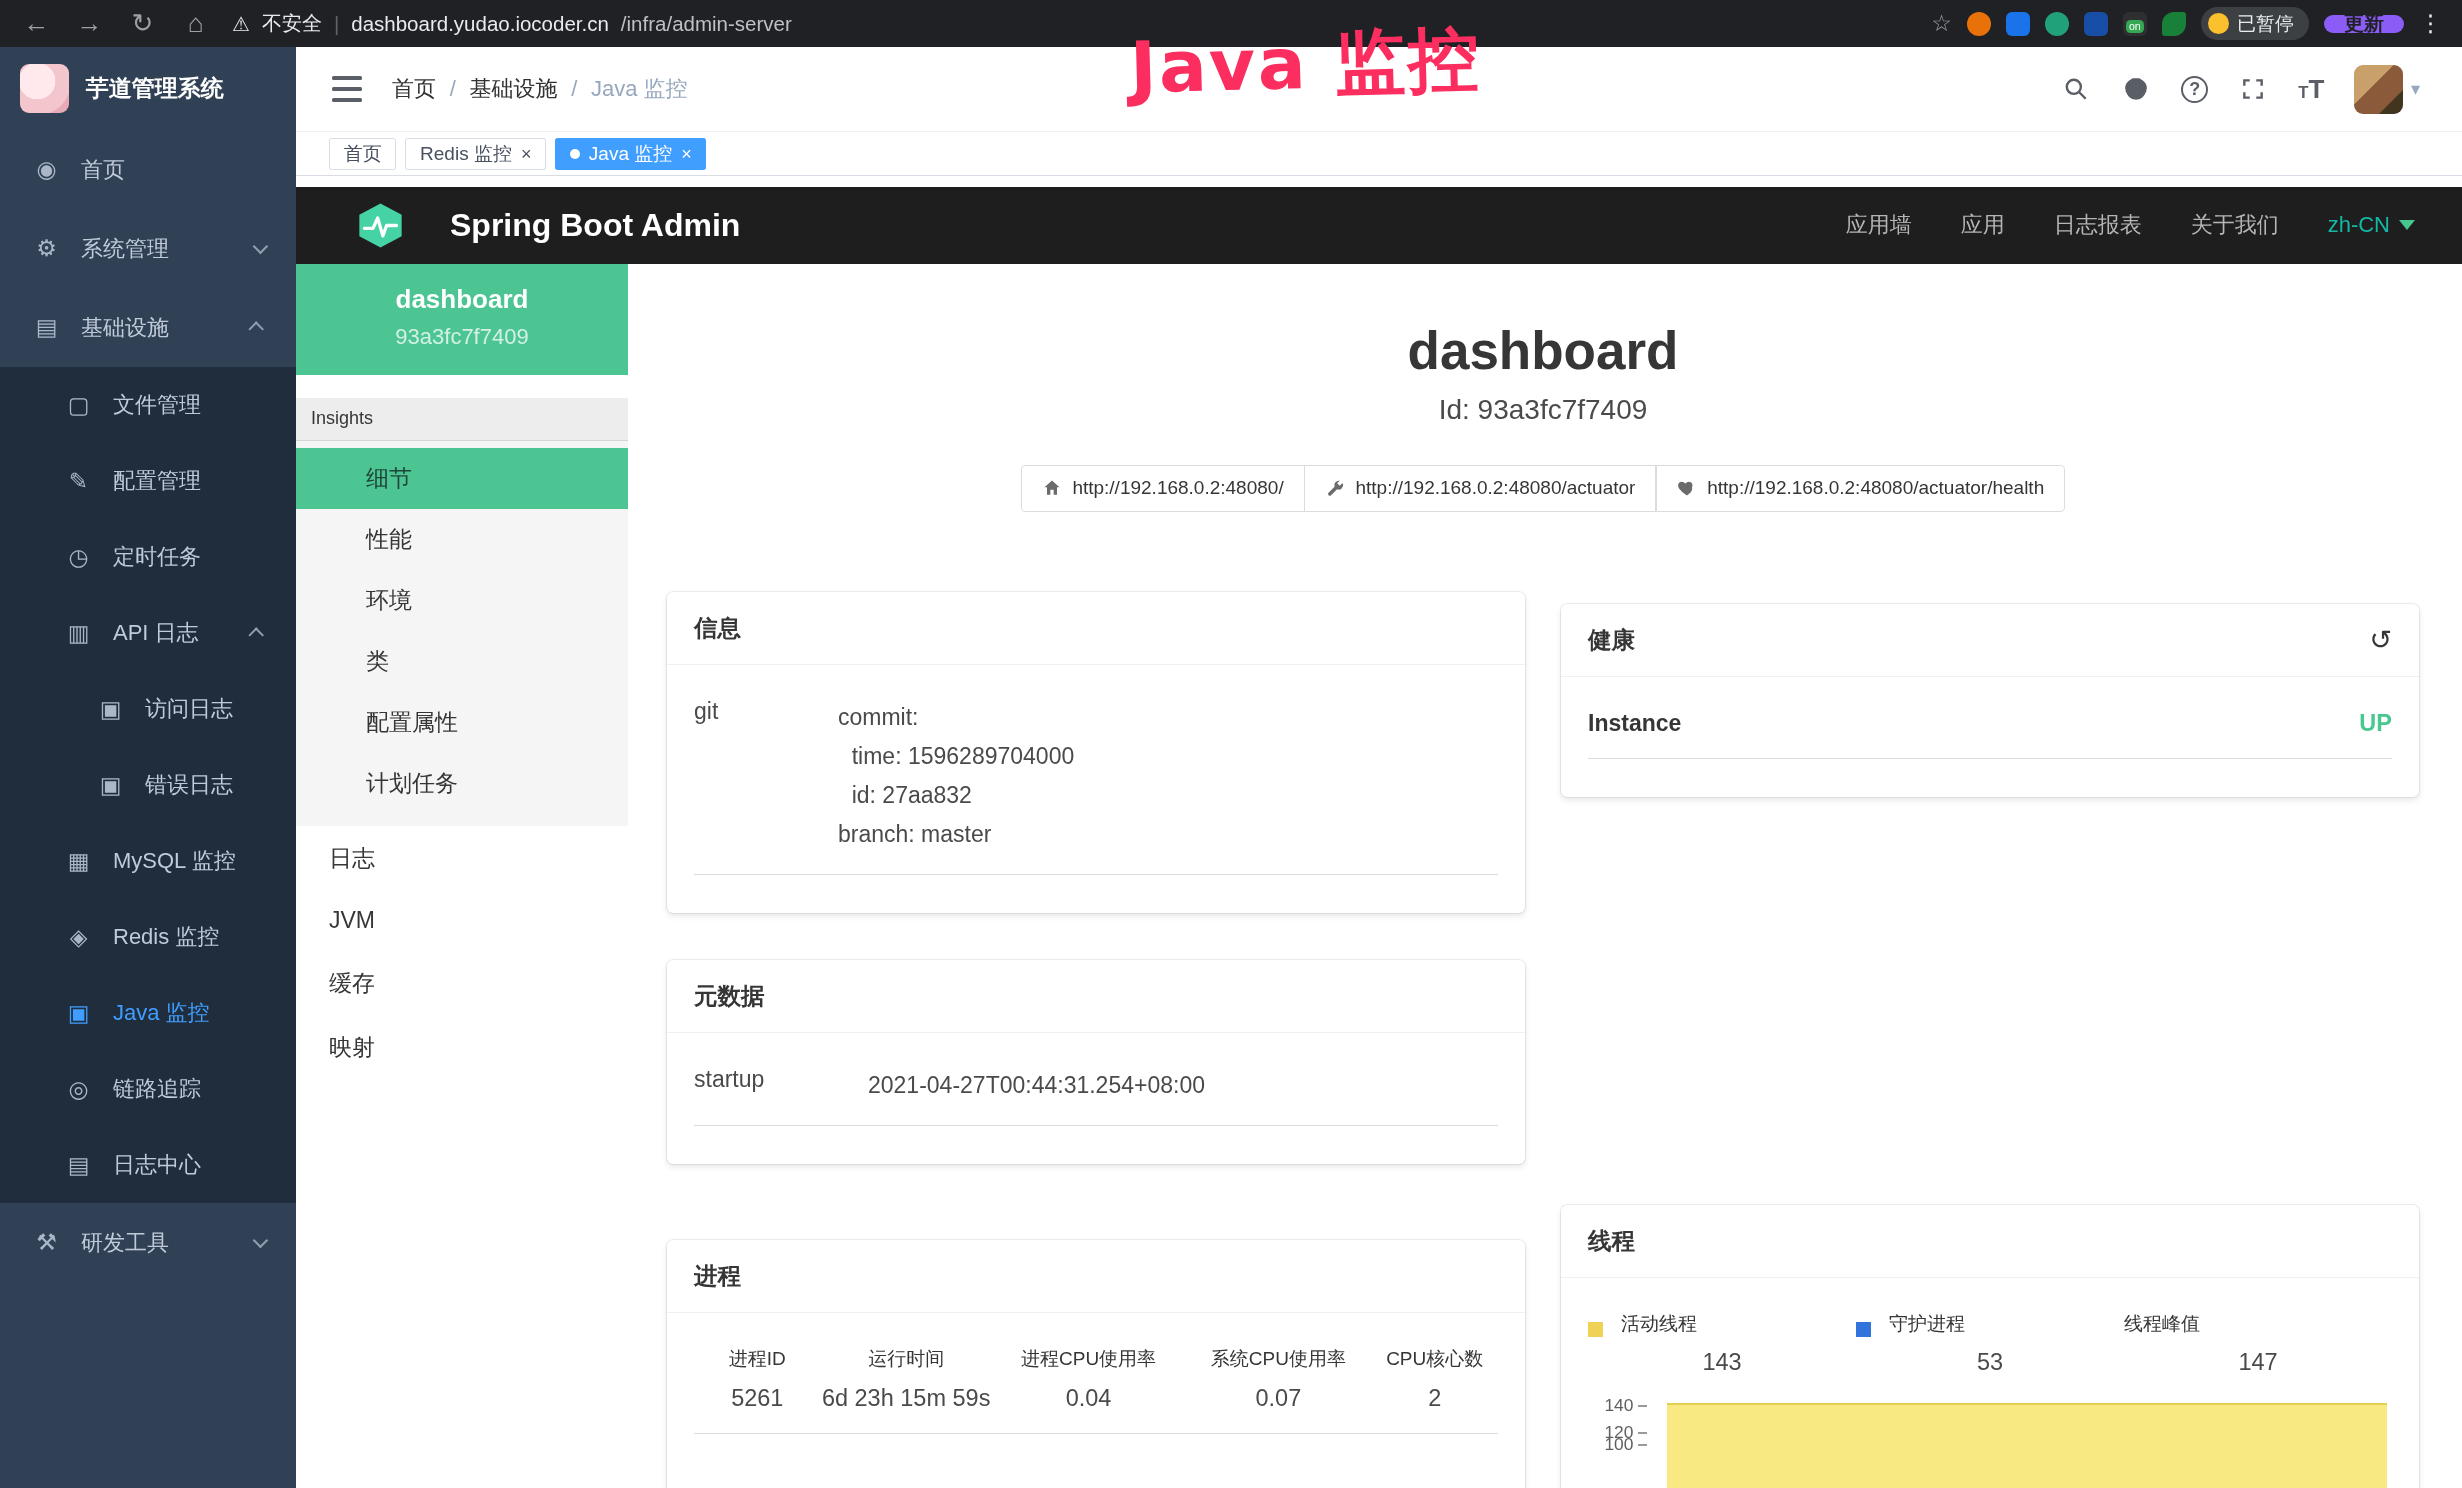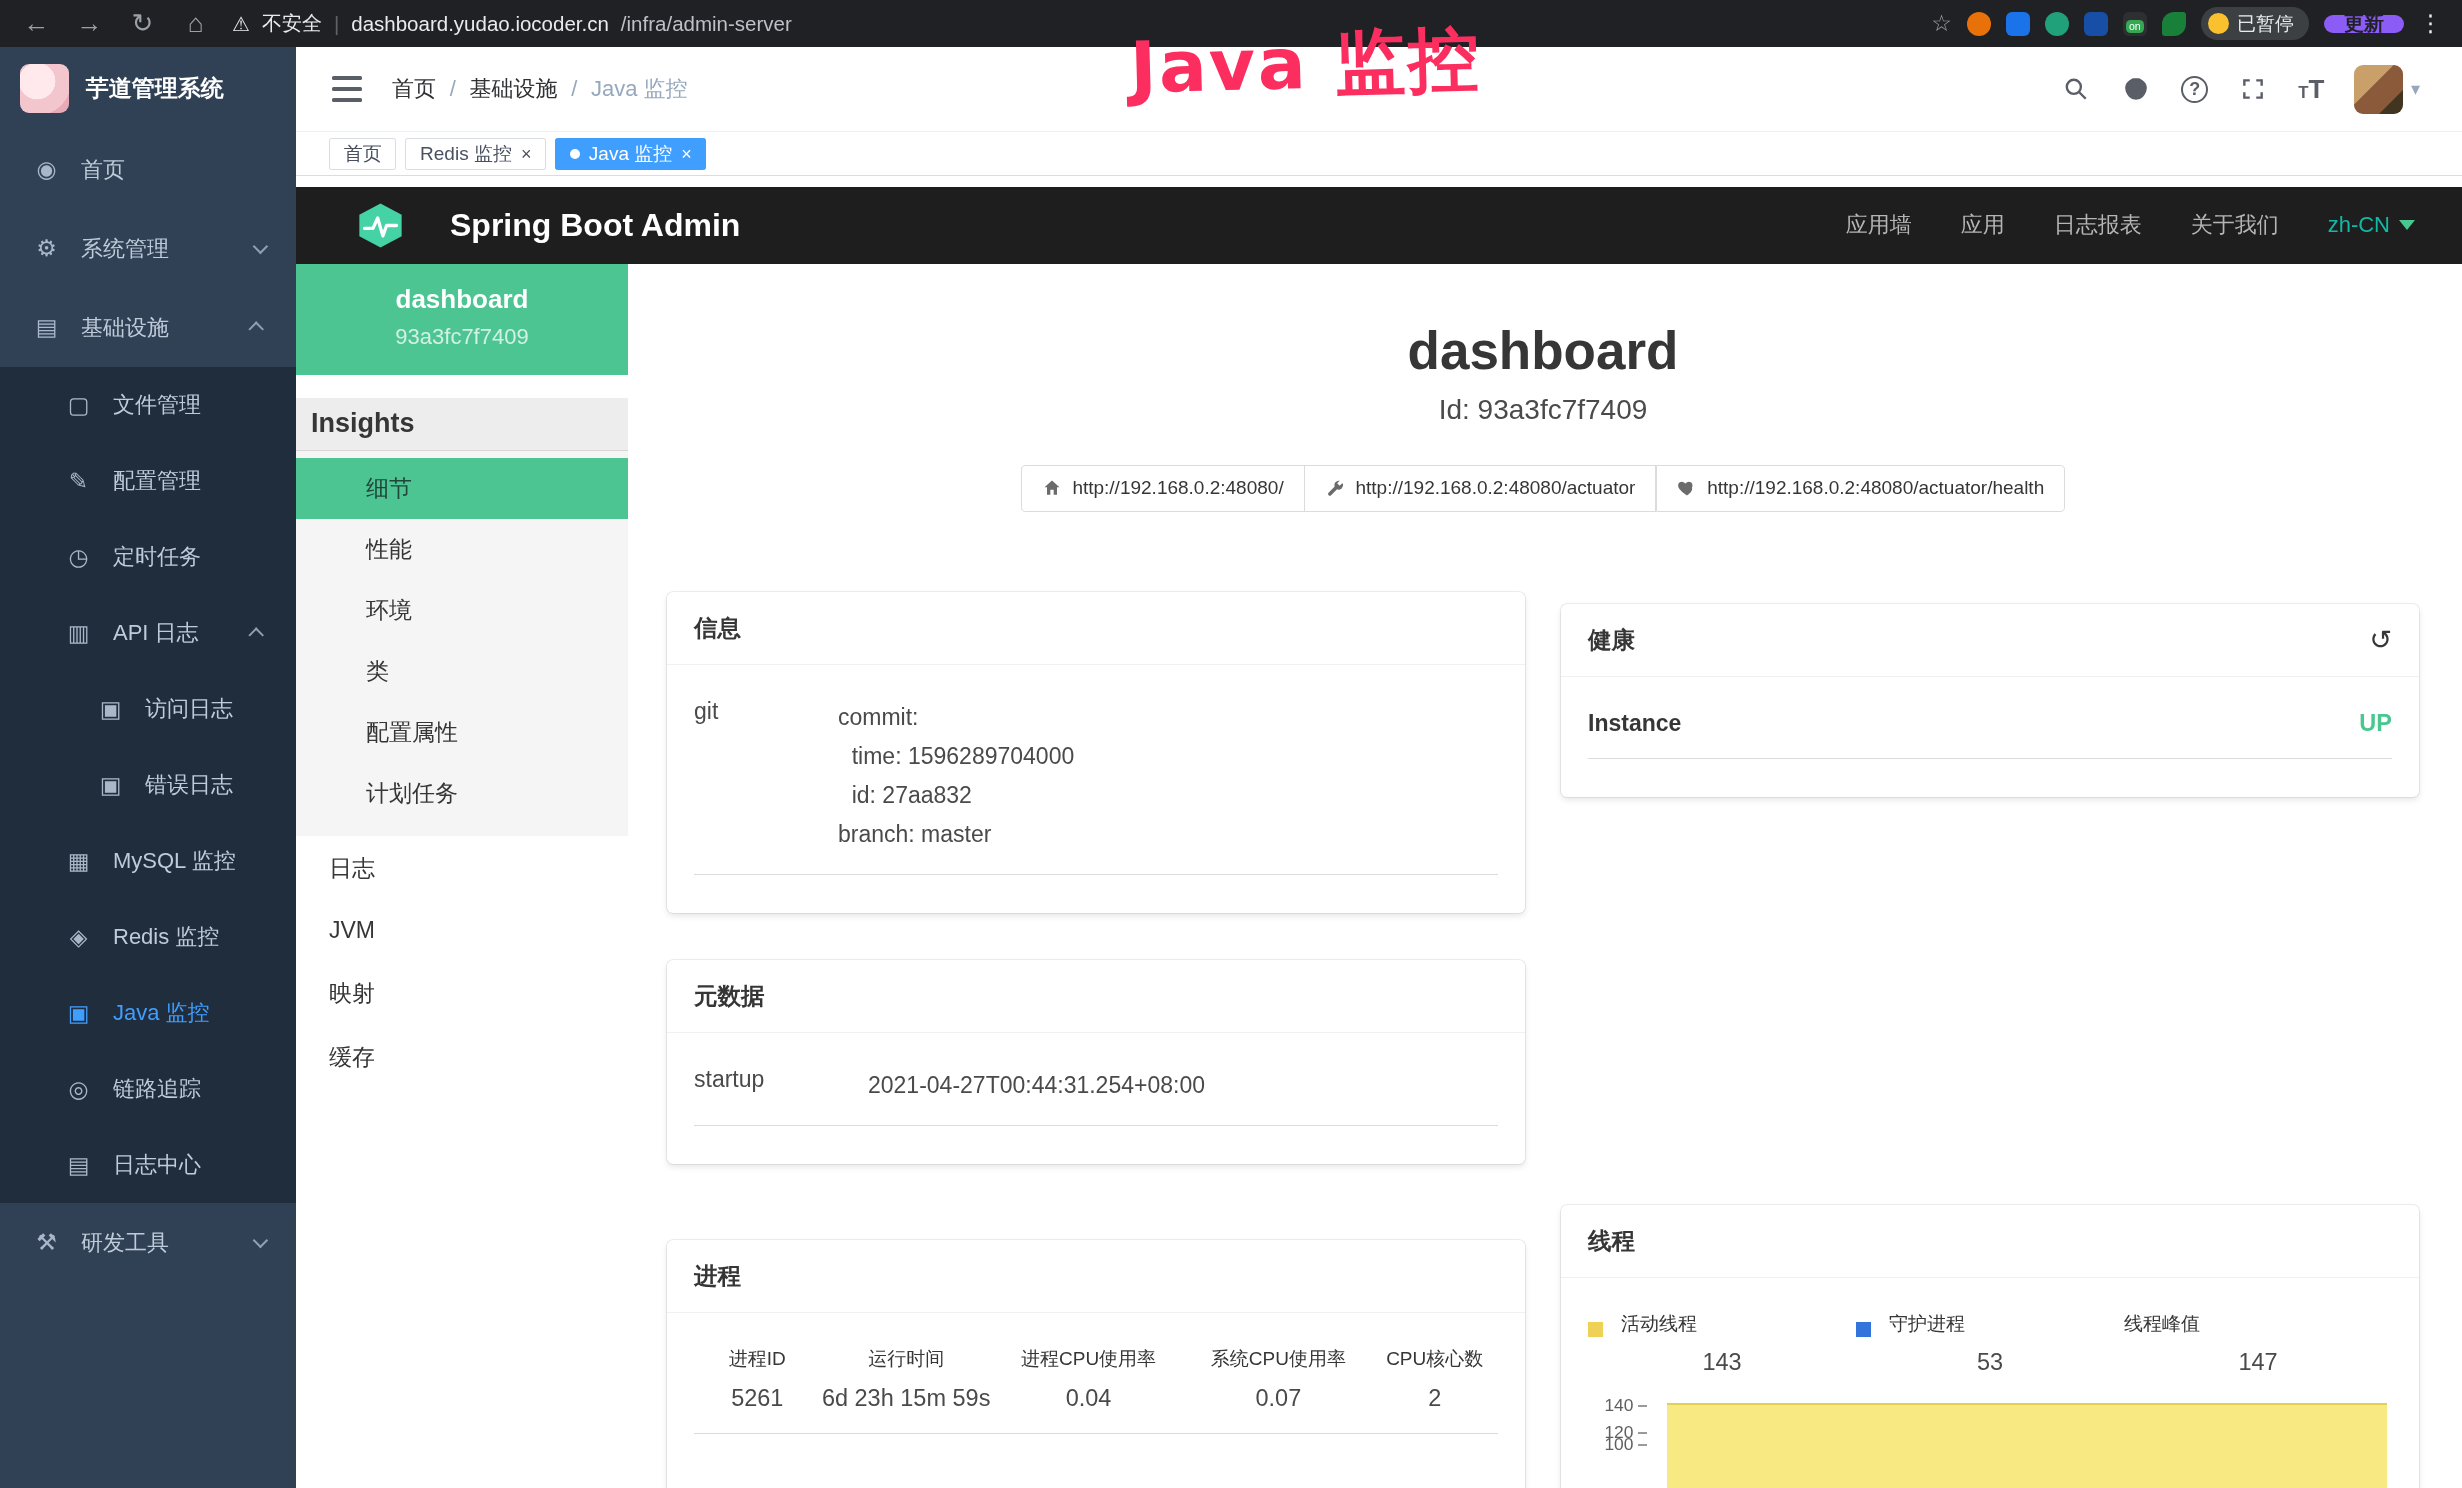--- a/index.html
+++ b/index.html
@@ -87,21 +87,21 @@
   .sba-nav .nav-link { cursor:pointer; }
   .locale { color:#14b8a6; display:flex; align-items:center; gap:9px; cursor:pointer;text-align:right; }
   .locale-caret { width:0; height:0; border-left:8.3px solid transparent; border-right:8.3px solid transparent; border-top:10.6px solid #48c78e; }
 
   .sba-body { flex:1; display:flex; align-items:stretch; min-height:0; }
   .sba-sidebar { width:332px; flex:0 0 auto; background:#fff; }
   .instance-header { background:#4cc592; height:111px; color:#fff; text-align:center; padding-top:20px; cursor:default; }
   .instance-name { font-size:26px; font-weight:bold; }
   .instance-id { font-size:22px; color:rgba(255,255,255,.75); margin-top:9px; }
   .sba-menu { margin-top:23px; }
-  .sba-section-label { background:#ededed; border-bottom:1.5px solid #d5d5d5; padding:10.6px 15px; font-size:27px; font-weight:bold; color:#363636; }
+  .sba-section-label { background:#ededed; border-bottom:1.5px solid #d5d5d5; padding:10.6px 15px; font-size:18px; font-weight:normal; color:#363636; }
   .sba-group { background:#f5f5f5; padding:7.6px 0 12px; }
   .sba-item { padding:16.7px 15px; font-size:23px; color:#363636; cursor:pointer; }
   .sba-group .sba-item { padding-left:70px; padding-top:15px; padding-bottom:15px; }
   .sba-item.active { background:#4cc592; color:#20463a; }
   .sba-top-item { padding:16.7px 15px 16.7px 33px; font-size:23px; color:#363636; cursor:pointer; }
 
   .sba-content { flex:1; padding:58px 43px 0 39px; min-width:0; }
   .dash-title { text-align:center; font-size:53px; font-weight:bold; color:#363636; line-height:1.1; }
   .dash-subtitle { text-align:center; font-size:28px; color:#4a4a4a; margin-top:13.7px; }
   .links-row { margin-top:39px; display:flex; justify-content:center; }
@@ -350,22 +350,22 @@
               <div class="sba-group">
                 <div class="sba-item active">细节</div>
                 <div class="sba-item">性能</div>
                 <div class="sba-item">环境</div>
                 <div class="sba-item">类</div>
                 <div class="sba-item">配置属性</div>
                 <div class="sba-item">计划任务</div>
               </div>
               <div class="sba-top-item">日志</div>
               <div class="sba-top-item">JVM</div>
+              <div class="sba-top-item">缓存</div>
               <div class="sba-top-item">映射</div>
-              <div class="sba-top-item">缓存</div>
             </div>
           </aside>
 
           <main class="sba-content">
             <h1 class="dash-title">dashboard</h1>
             <div class="dash-subtitle">Id: 93a3fc7f7409</div>
 
             <div class="links-row">
               <span class="link-btn">
                 <svg viewBox="0 0 24 24">

